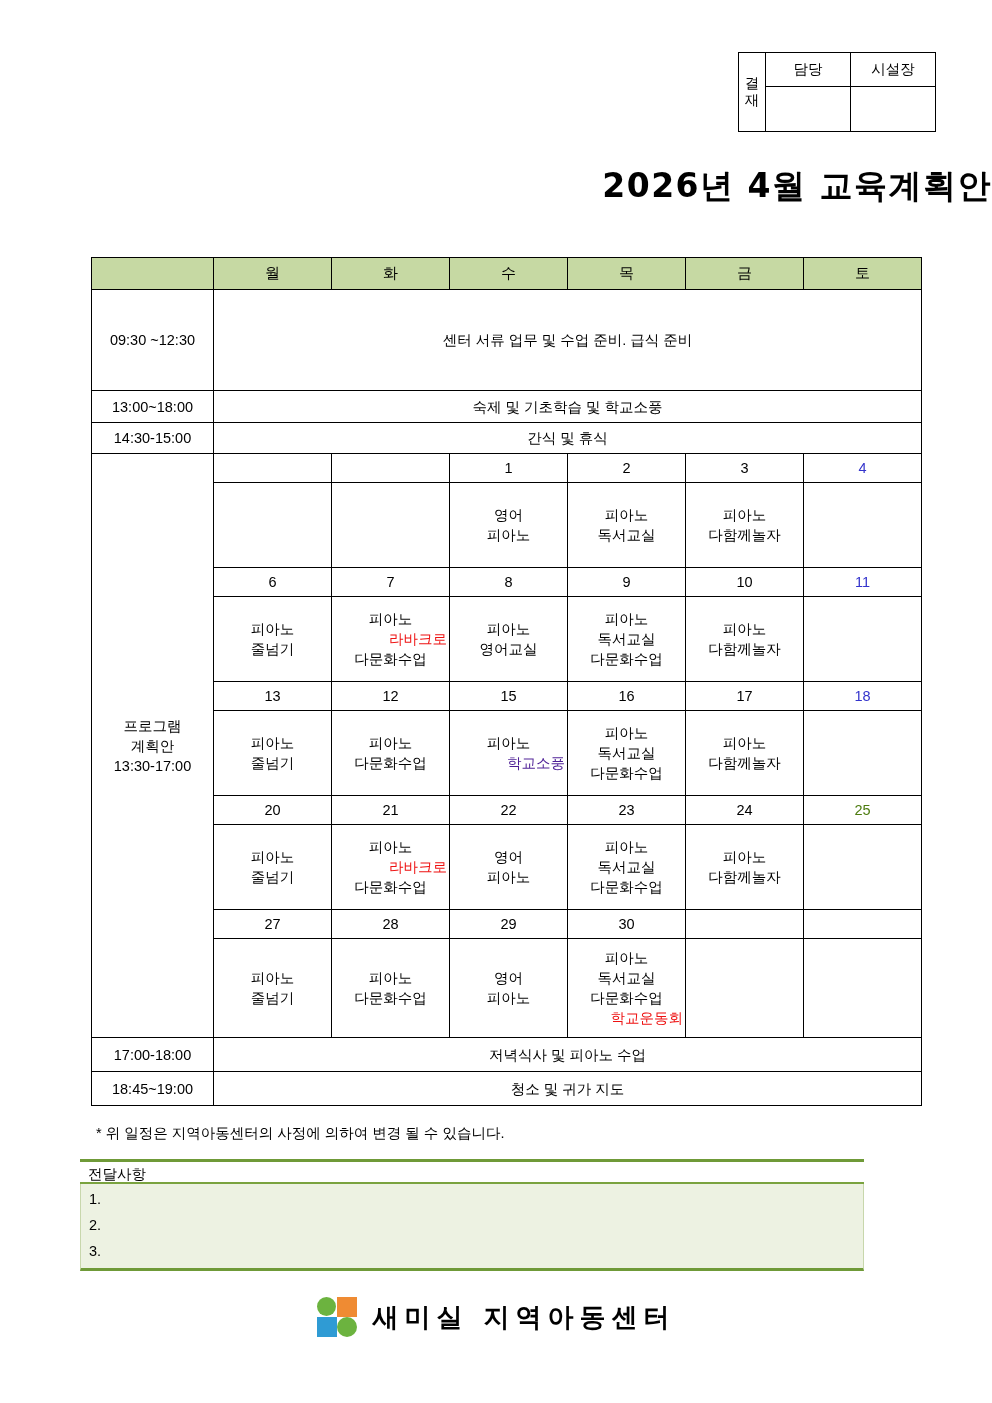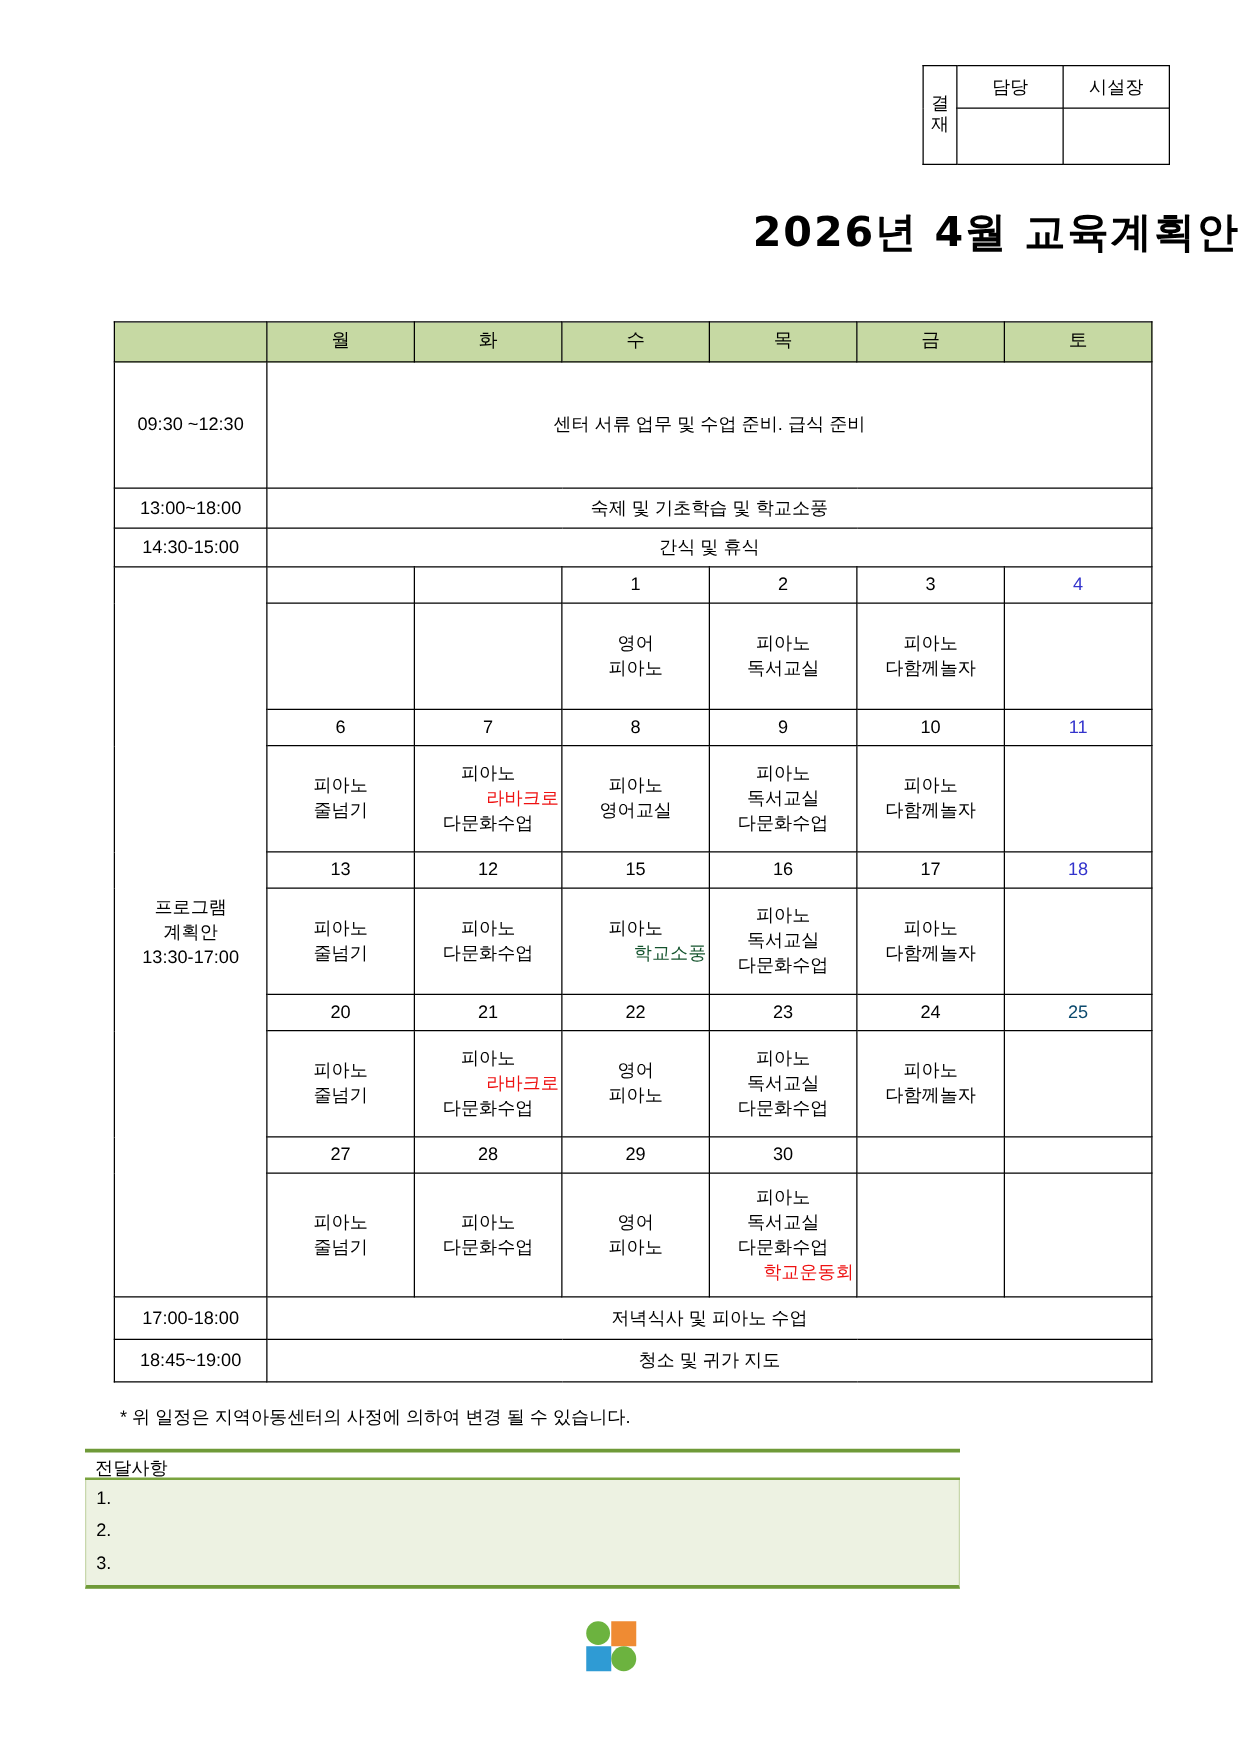--- a/index.html
+++ b/index.html
@@ -131,22 +131,22 @@
     top: 1124px;
     left: 72px;
     font-size: 14.5px;
     margin-left: 24px;
   }
 
   
   .notice-wrap {
     position: absolute;
     top: 1159px;
-    left: 68px;
-    width: 700px;
+    left: 80px;
+    width: 784px;
   }
   .notice-head {
     border-top: 3px solid #6f9a38;
     border-bottom: 2px solid #7aa33f;
     background: #ffffff;
     font-size: 14.5px;
     padding: 3px 0 3px 8px;
     box-sizing: border-box;
     height: 25px;
   }
@@ -332,41 +332,41 @@
         <td>
             <span class="act-line">피아노</span>
             <span class="act-line">줄넘기</span>
           </td>
         <td>
             <span class="act-line">피아노</span>
             <span class="act-line">다문화수업</span>
           </td>
         <td>
             <span class="act-line">피아노</span>
-            <span class="act-line act-red" style="color: #14532d;">학교소풍</span>
+            <span class="act-line act-red" style="color: #4c1d95;">학교소풍</span>
           </td>
         <td>
             <span class="act-line">피아노</span>
             <span class="act-line">독서교실</span>
             <span class="act-line">다문화수업</span>
           </td>
         <td>
             <span class="act-line">피아노</span>
             <span class="act-line">다함께놀자</span>
           </td>
         <td></td>
       </tr>
 
       <tr class="date-row">
         <td>20</td>
         <td>21</td>
         <td>22</td>
         <td>23</td>
         <td>24</td>
-        <td class="sat" style="color: #0c4a6e;">25</td>
+        <td class="sat" style="color: #4d7c0f;">25</td>
       </tr>
       <tr class="act-row">
         <td>
             <span class="act-line">피아노</span>
             <span class="act-line">줄넘기</span>
           </td>
         <td>
             <span class="act-line">피아노</span>
             <span class="act-line act-red" style="color: rgb(238, 17, 17);">라바크로</span>
             <span class="act-line">다문화수업</span>
@@ -441,13 +441,14 @@
   </div>
 </div>
 
 <div class="footer">
   <span class="logo-mark">
     <i class="lm-tl" style="background: rgb(108, 179, 63);"></i>
     <i class="lm-tr" style="background: rgb(239, 139, 51);"></i>
     <i class="lm-bl" style="background: rgb(47, 155, 212);"></i>
     <i class="lm-br" style="background: rgb(108, 179, 63);"></i>
   </span>
+  <span class="logo-text">새미실 지역아동센터</span>
 </div>
 
 </body></html>

